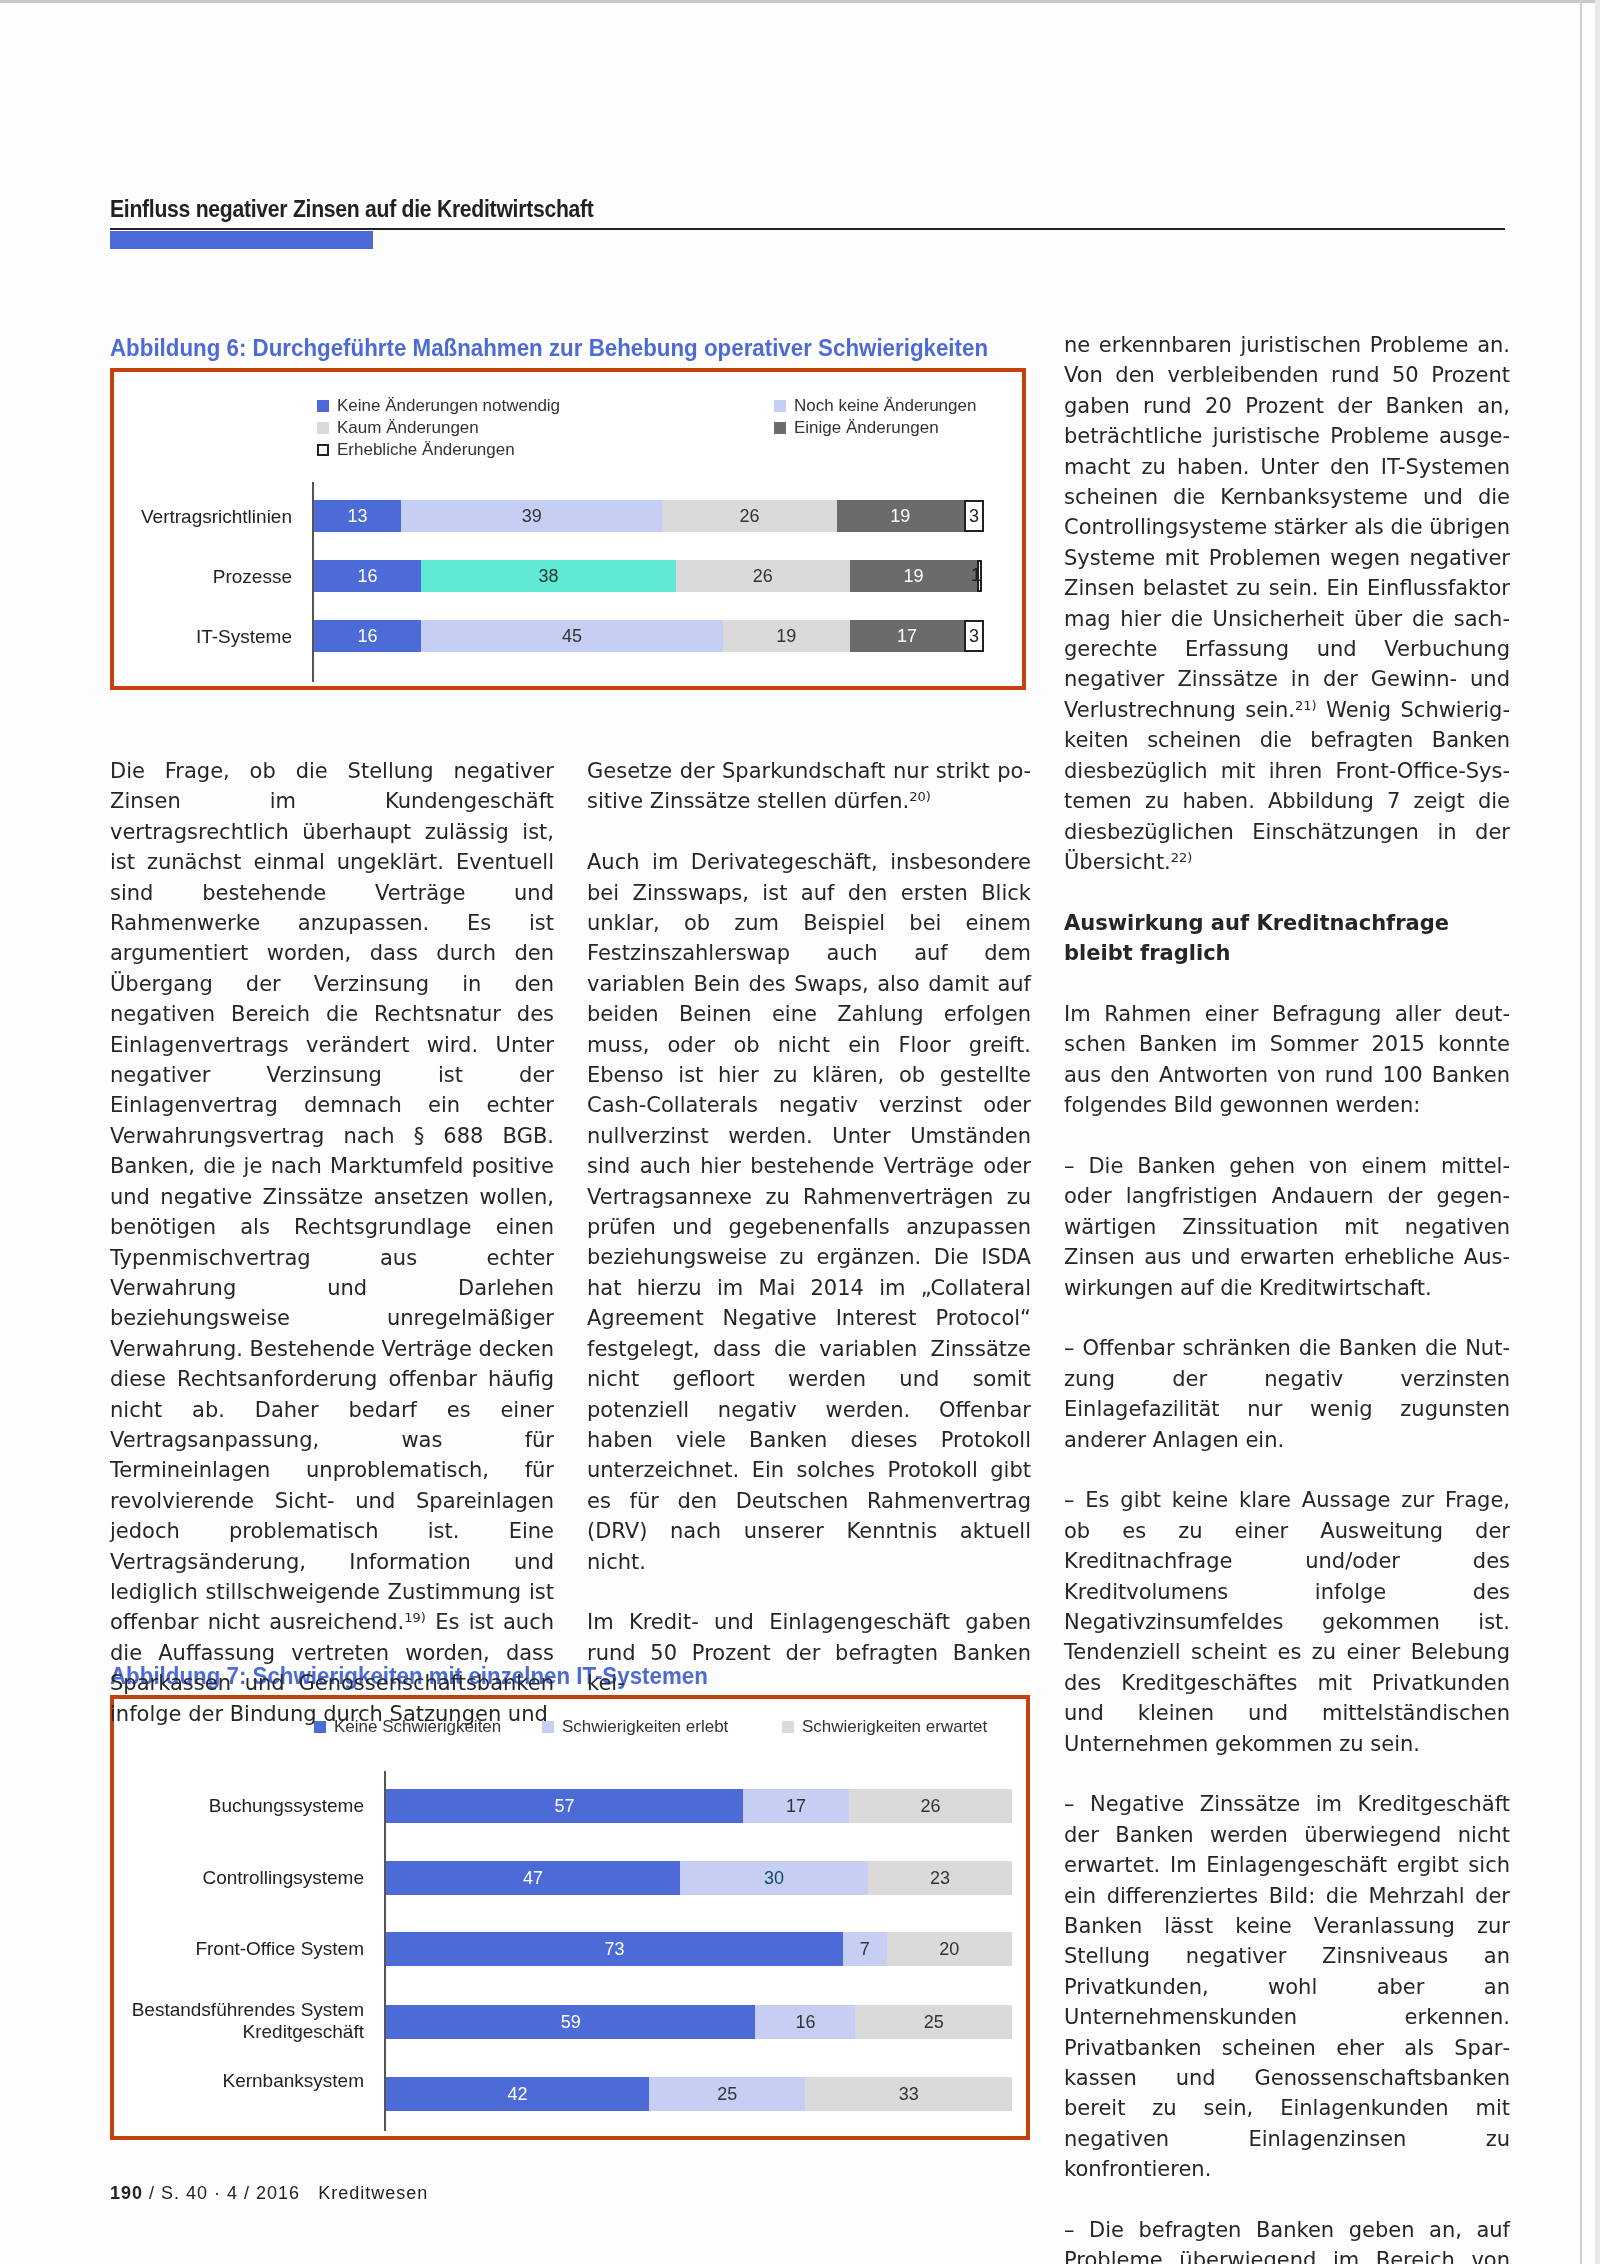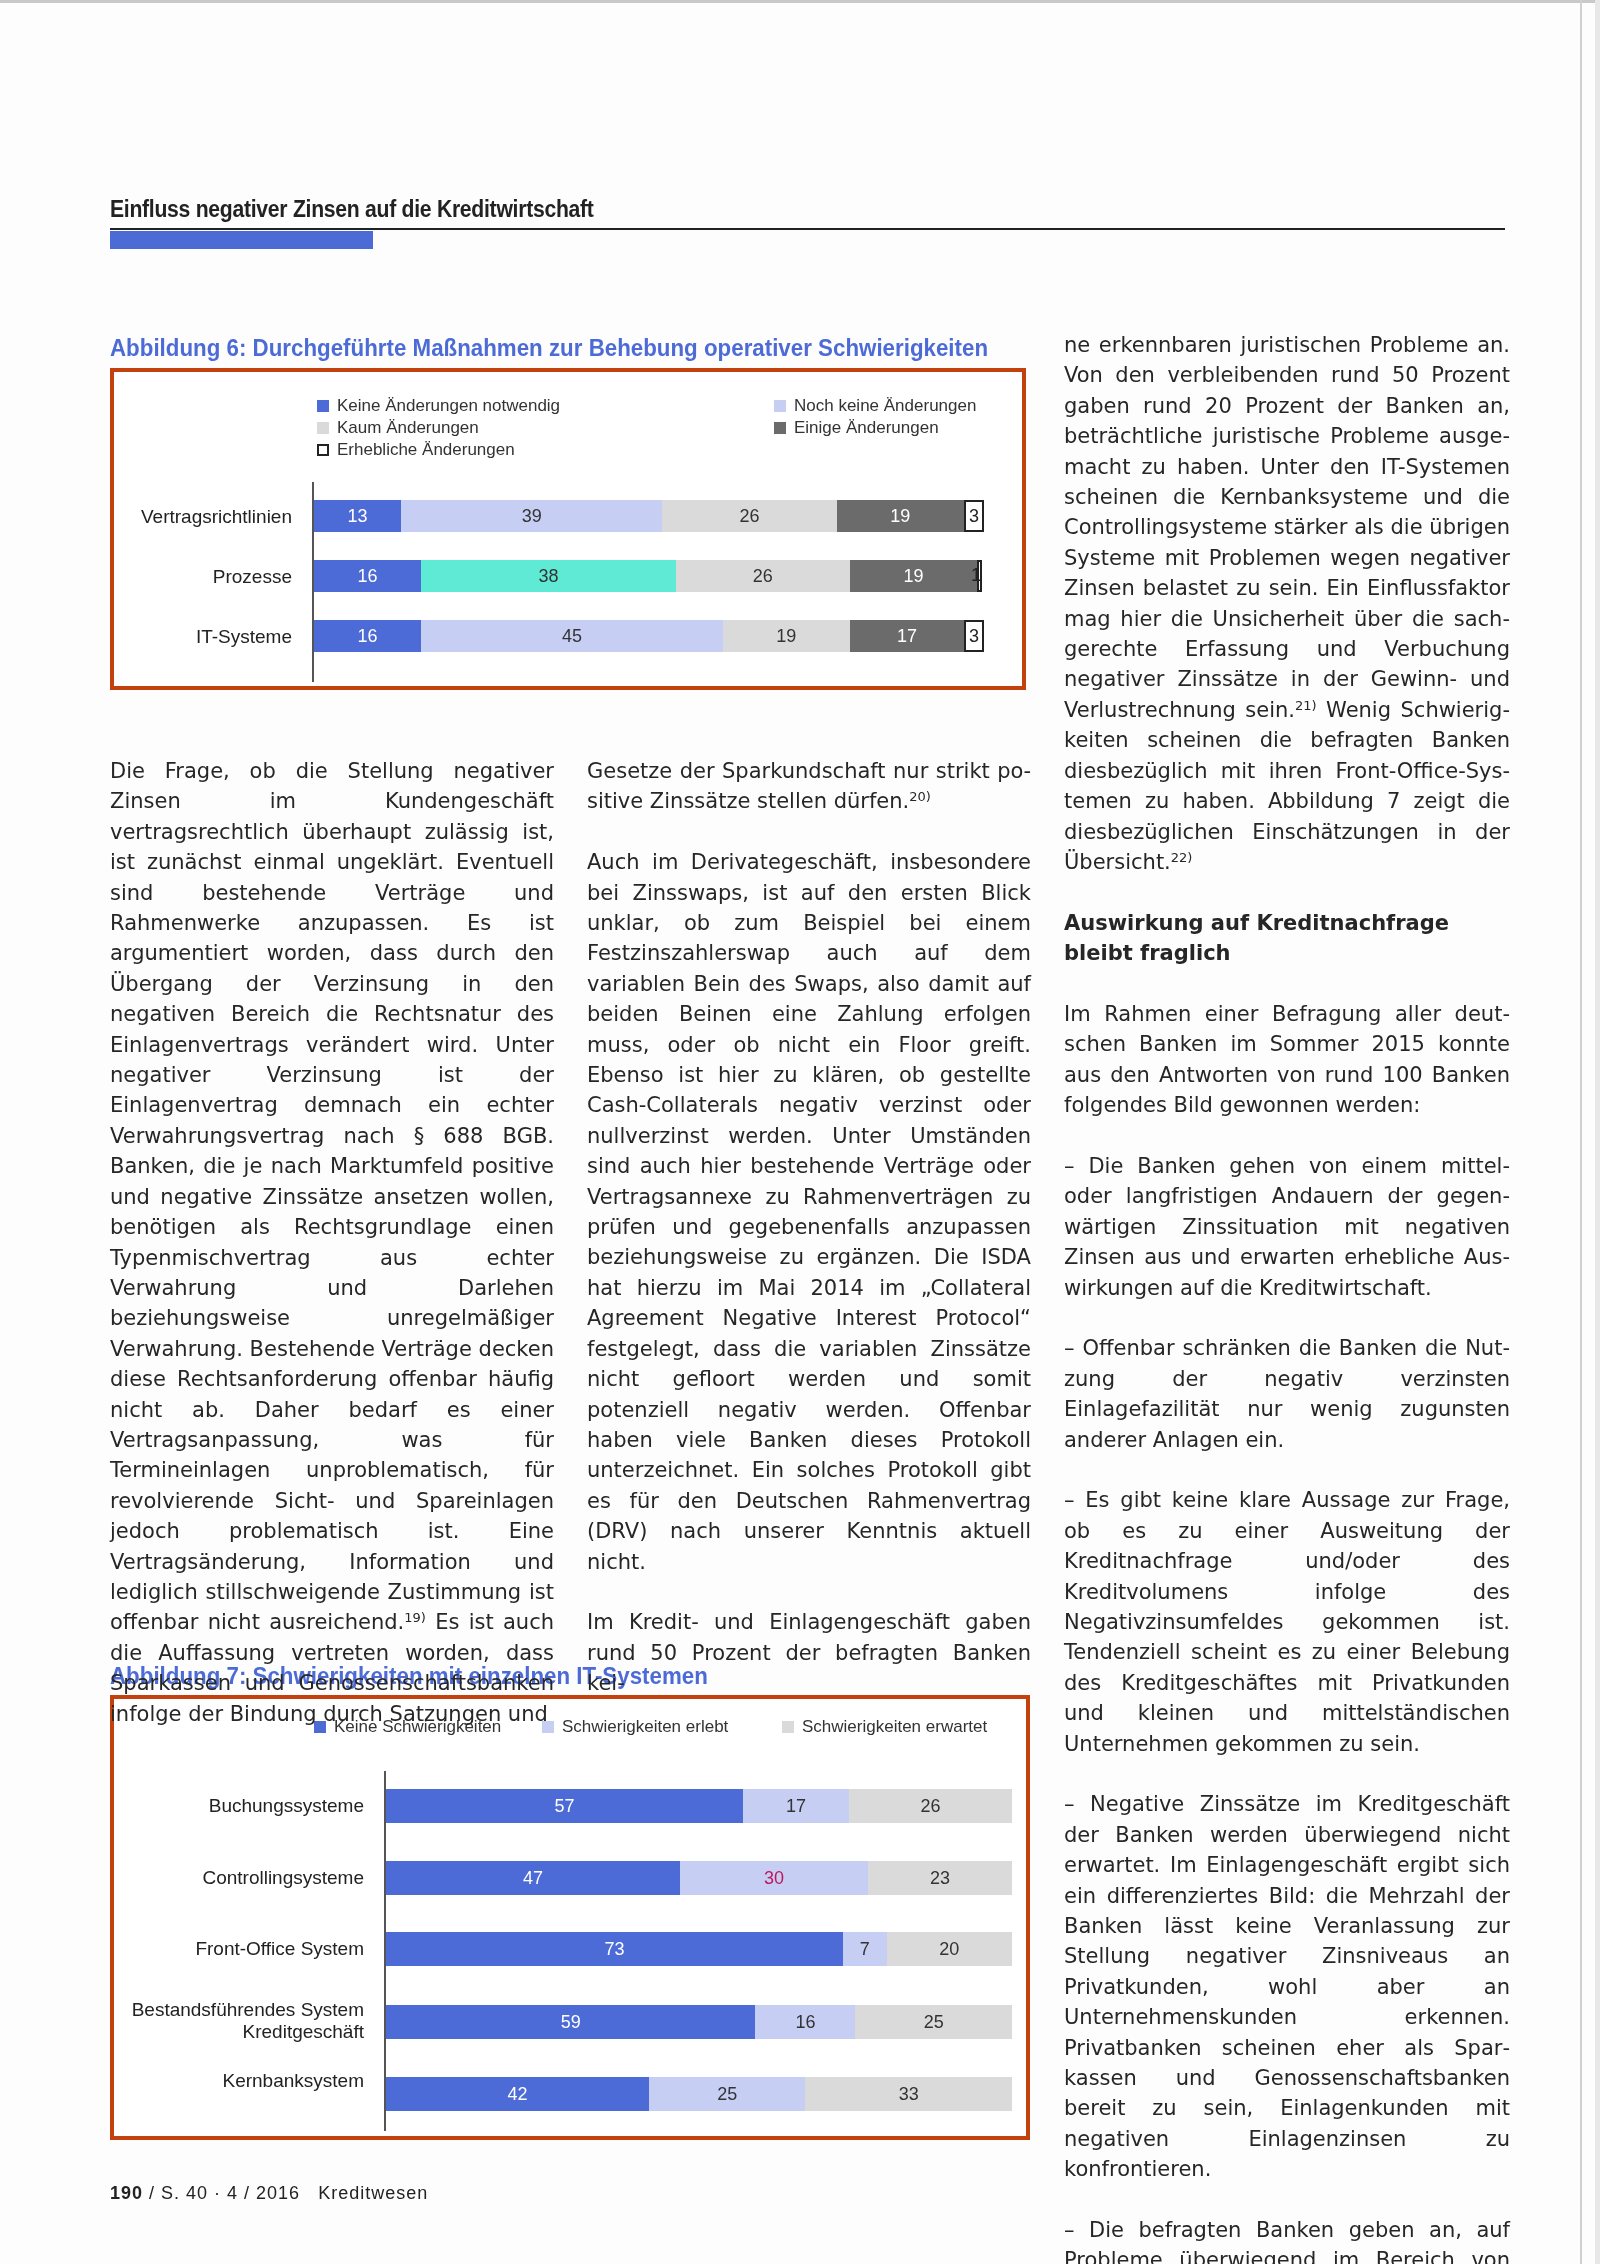--- a/index.html
+++ b/index.html
@@ -127,21 +127,21 @@
     <div class="axis" style="left:270px; top:72px; height:360px;"></div>
     <div class="row-label" style="right: 662px; top: 96px;">Buchungssysteme</div>
     <div class="bar" style="left:272px; top:90px; height:34px;">
       <div class="seg" style="width:356.82px; background:#4d6bd6; color:#ffffff;">57</div>
       <div class="seg" style="width:106.42px; background:#c6cff3; color:#333;">17</div>
       <div class="seg" style="width:162.76000000000002px; background:#d9dad9; color:#333;">26</div>
     </div>
     <div class="row-label" style="right: 662px; top: 168px;">Controllingsysteme</div>
     <div class="bar" style="left:272px; top:162px; height:34px;border-radius:12px;">
       <div class="seg" style="width:294.21999999999997px; background:#4d6bd6; color:#ffffff;">47</div>
-      <div class="seg" style="width:187.79999999999998px; background:#c6cff3; color:#be185d;">30</div>
+      <div class="seg" style="width:187.79999999999998px; background:#c6cff3; color:#0c4a6e;">30</div>
       <div class="seg" style="width:143.98000000000002px; background:#d9dad9; color:#333;">23</div>
     </div>
     <div class="row-label" style="right: 662px; top: 239px;">Front-Office System</div>
     <div class="bar" style="left:272px; top:233px; height:34px;">
       <div class="seg" style="width:456.97999999999996px; background:#4d6bd6; color:#ffffff;">73</div>
       <div class="seg" style="width:43.82000000000001px; background:#c6cff3; color:#333;">7</div>
       <div class="seg" style="width:125.2px; background:#d9dad9; color:#333;">20</div>
     </div>
     <div class="row-label" style="right: 662px; top: 300px;">Bestandsführendes System<br>Kreditgeschäft</div>
     <div class="bar" style="left:272px; top:306px; height:34px;">

